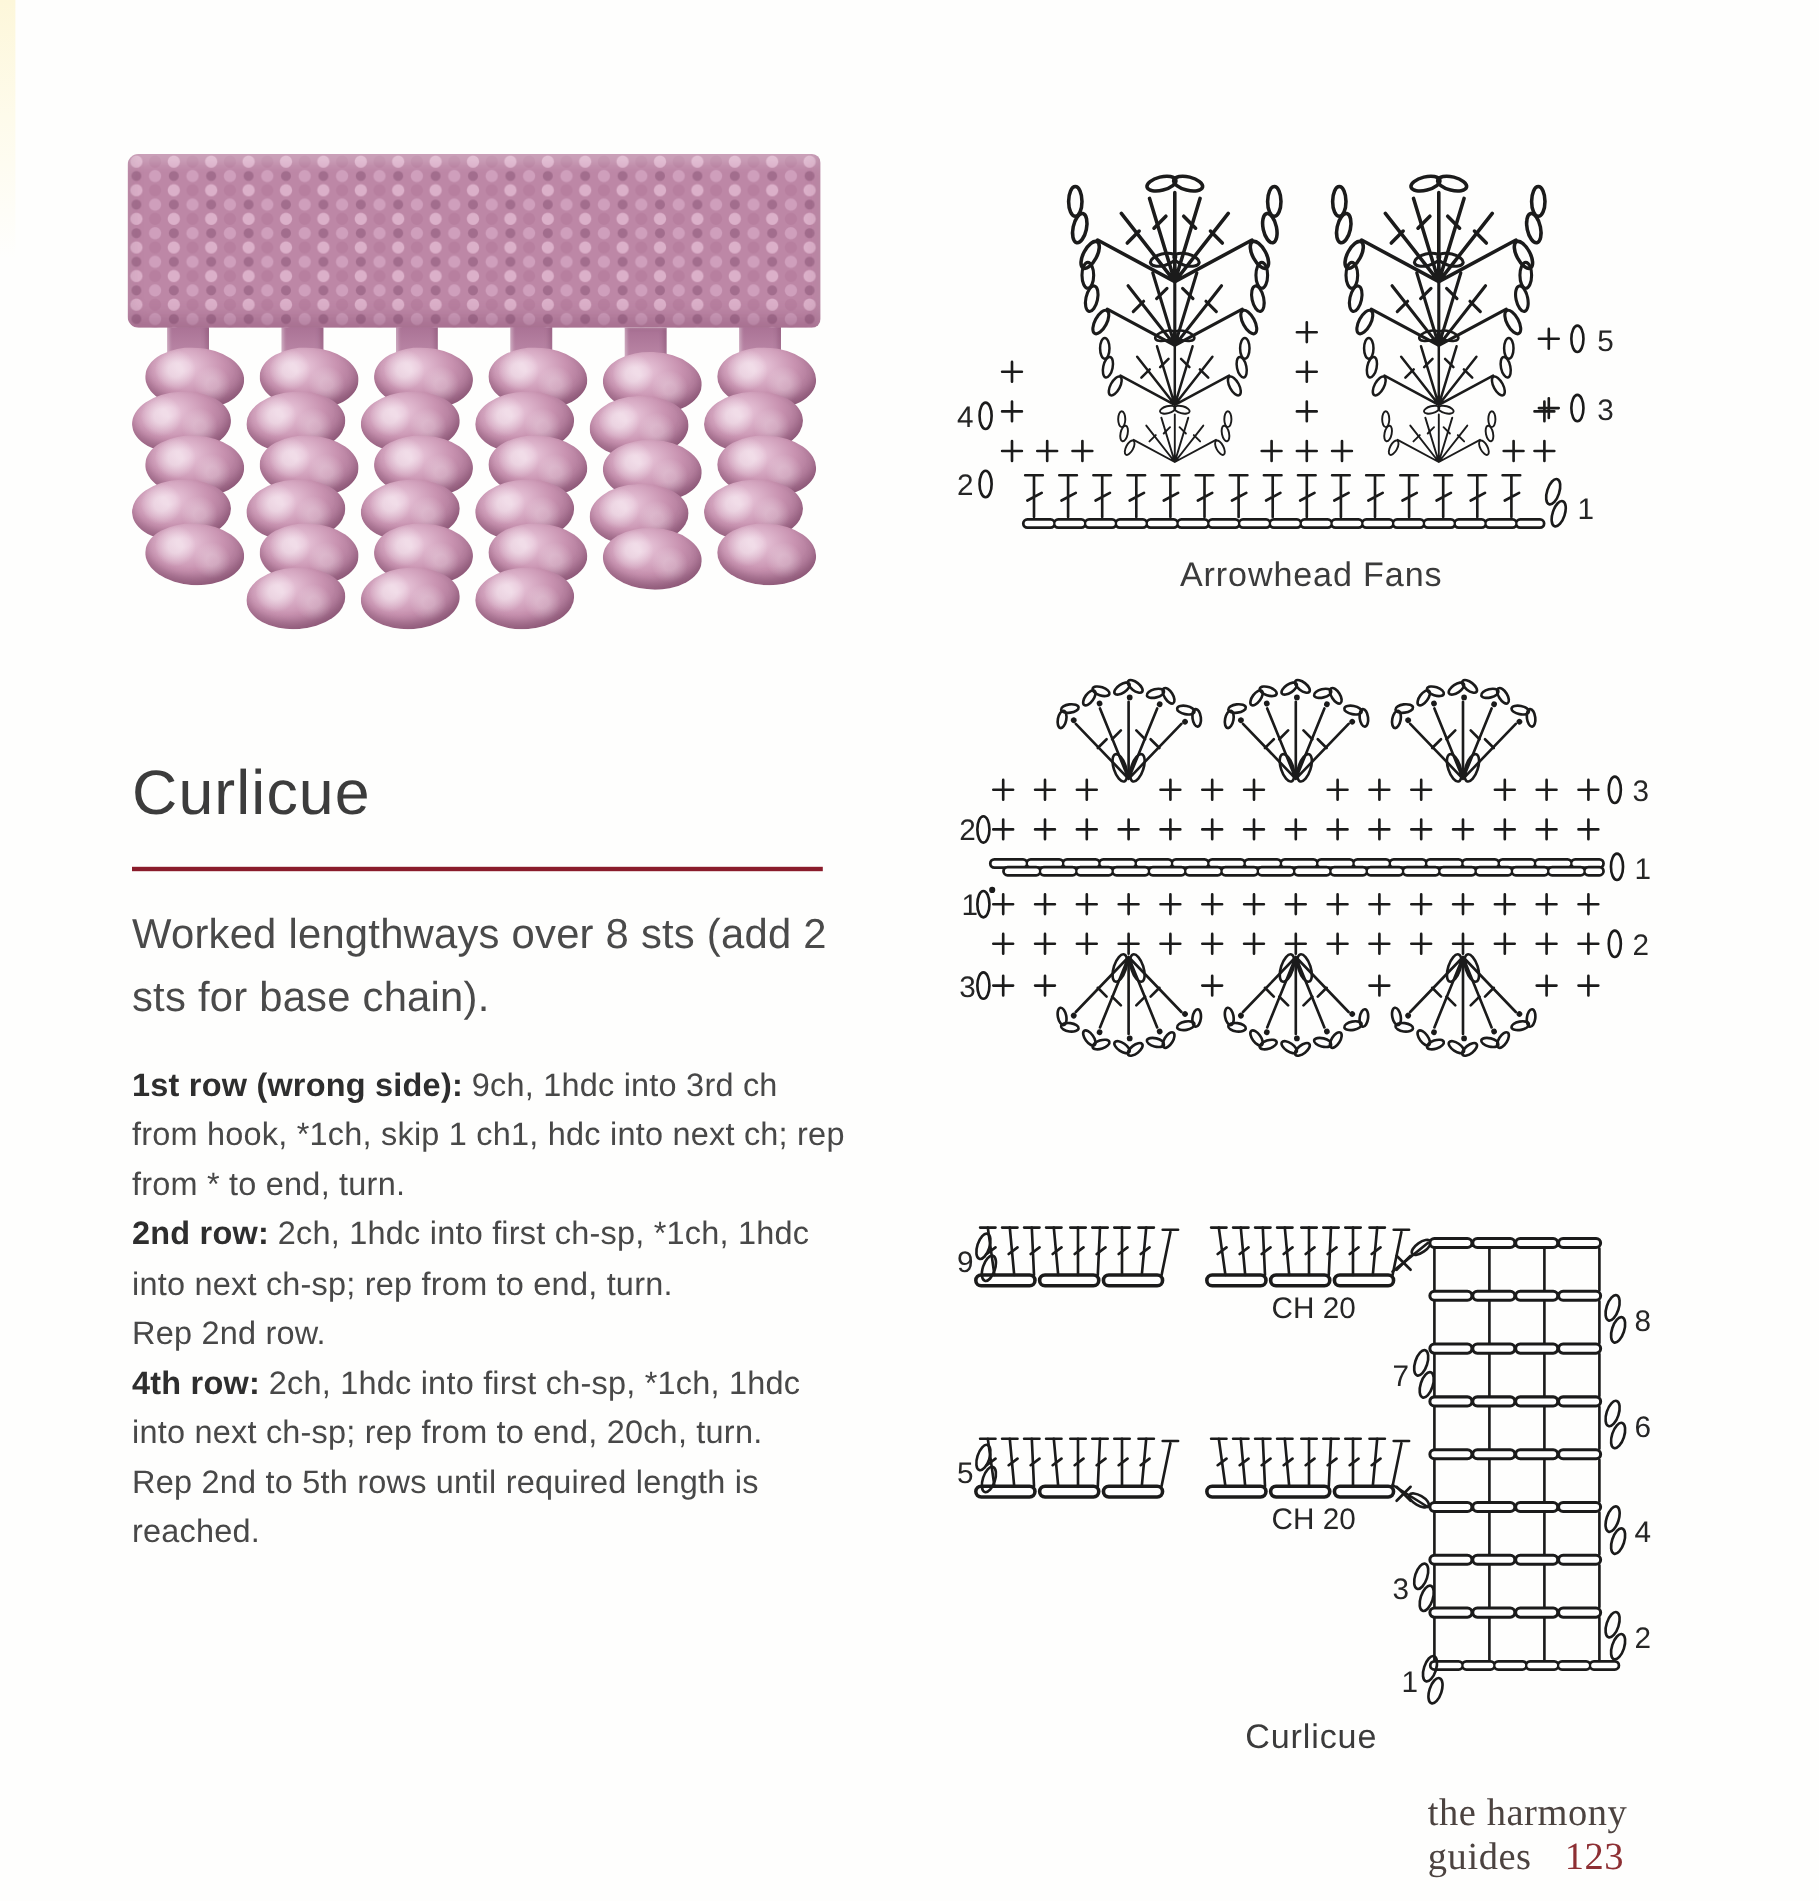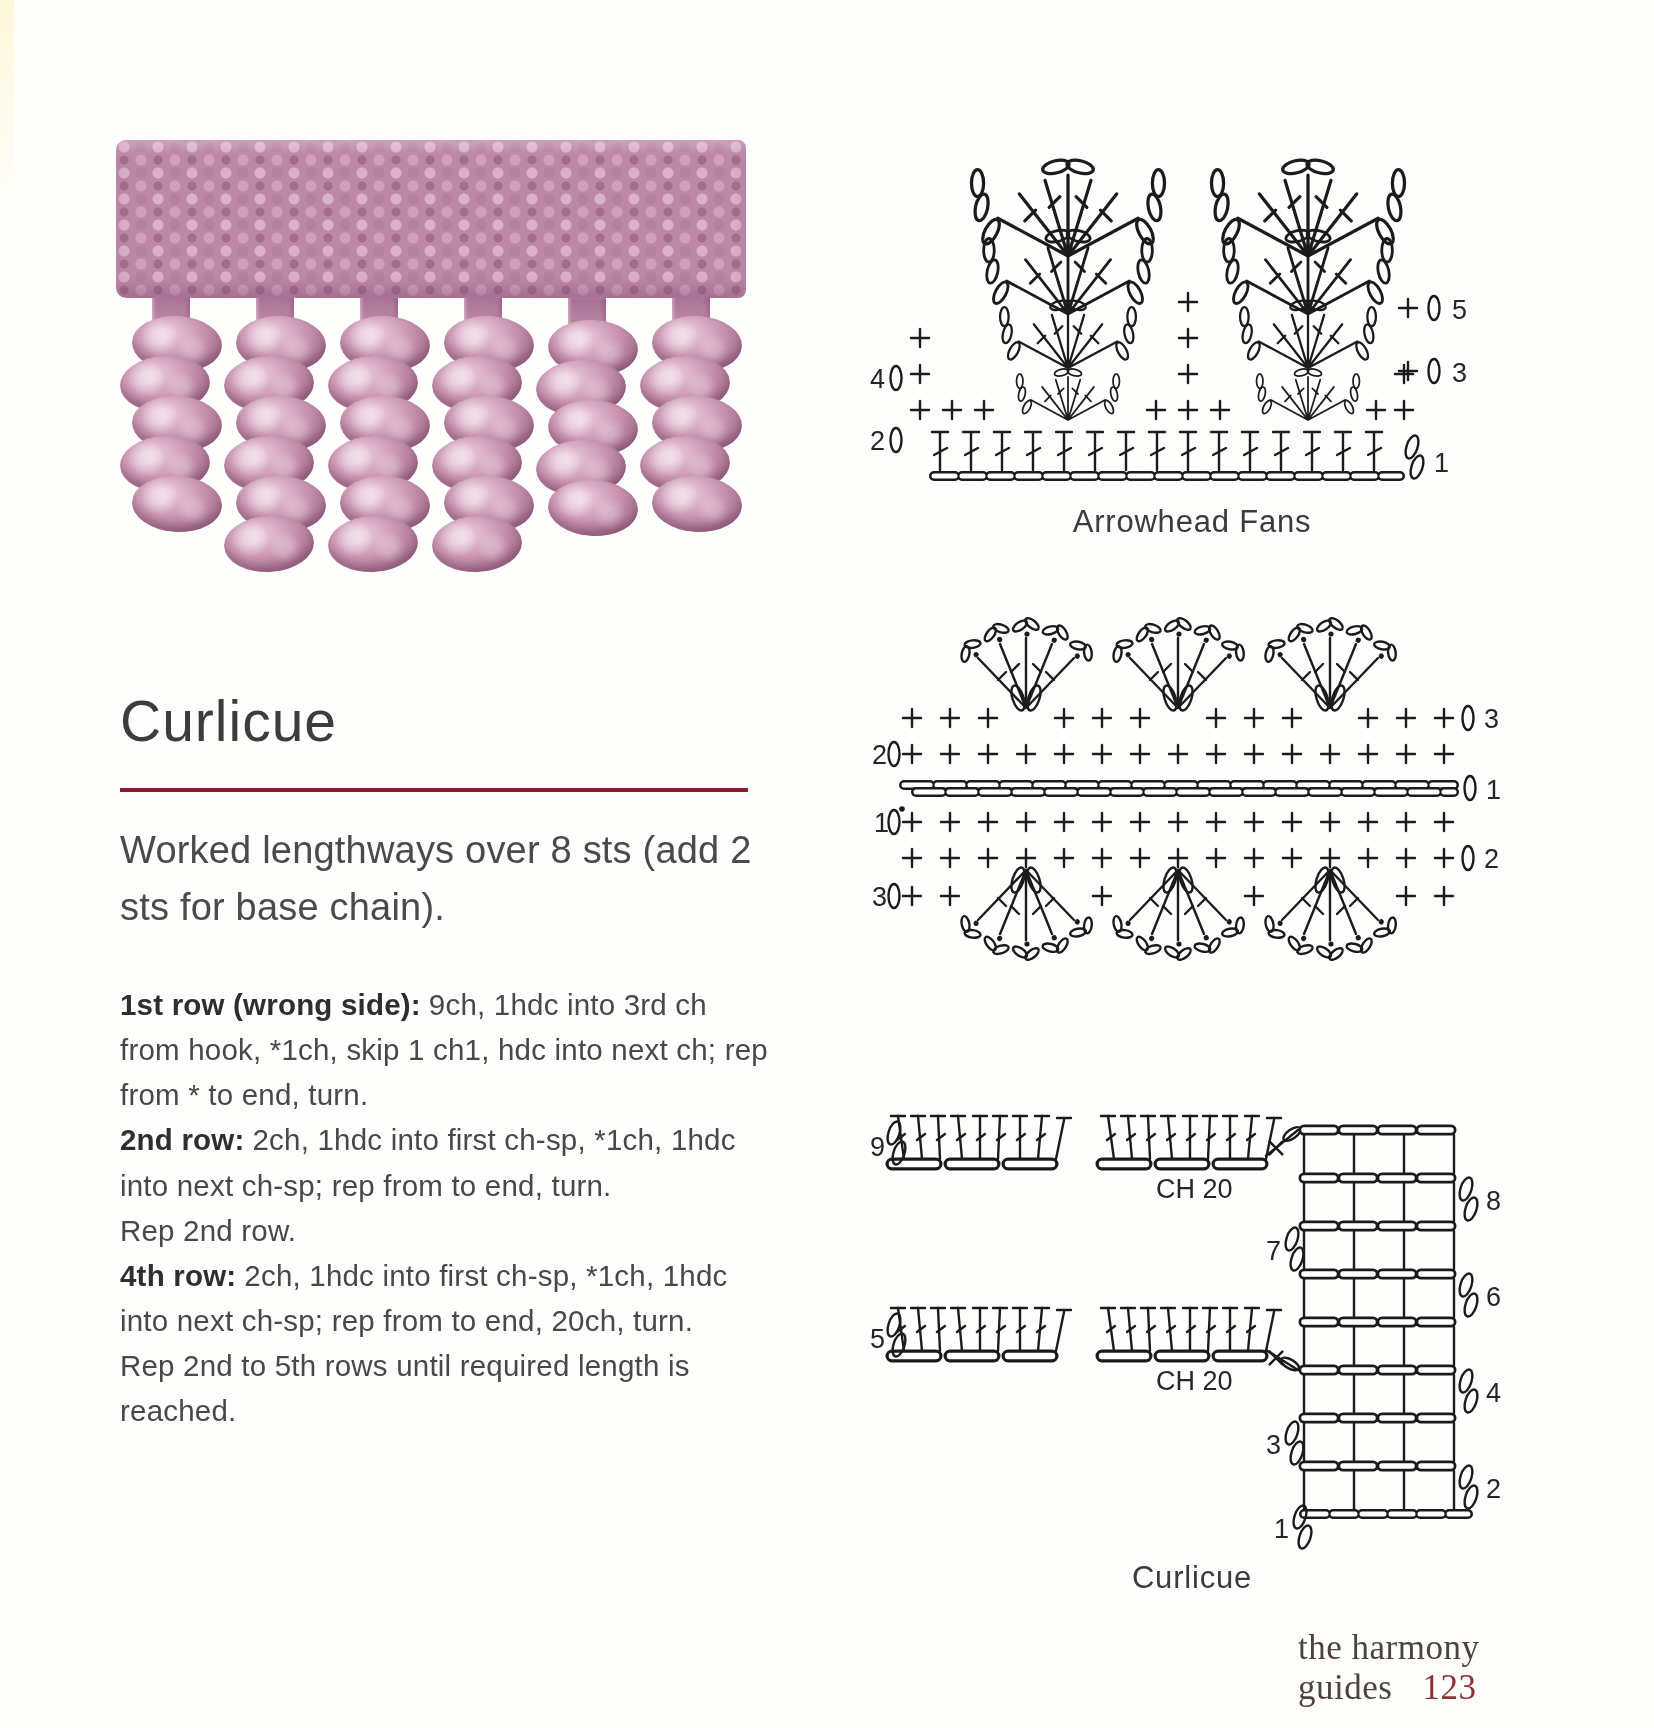--- a/index.html
+++ b/index.html
@@ -36,21 +36,21 @@
     box-shadow:inset 0 -7px 9px rgba(90,40,70,.3);}
   .curl .bump:nth-child(even){transform:translateX(6px) rotate(3deg);}
   .curl .bump:nth-child(odd){transform:translateX(-6px) rotate(-3deg);}
   .curl.short{transform:translateY(4px);}
 
   
   .text-col{position:absolute;left:120px;top:688px;width:652px;}
   h1.title{margin:0;font-size:57px;font-weight:300;color:#3c3c3c;letter-spacing:1px;}
   .rule{margin-top:34px;width:628px;height:4px;background:#8a1c2b;}
   .intro{margin:30px 0 0 0;font-size:38px;line-height:1.5;color:#4a4a4a;letter-spacing:.2px;}
-  .instructions{margin-top:46px;width:652px;}
+  .instructions{margin-top:28px;width:652px;}
   .instructions p{margin:0;font-size:29.5px;line-height:1.53;letter-spacing:.2px;color:#484848;}
   .lbl{font-weight:bold;color:#2e2e2e;margin-right:8px;}
   .lbl:empty{margin:0;}
 
   
   .fig{position:absolute;left:868px;width:648px;}
   .fig figure{margin:0;}
   .fig figcaption{text-align:center;font-size:31px;font-weight:300;color:#3b3b3b;
       letter-spacing:.8px;margin-top:6px;}
   #fig-arrowhead{top:148px;}

